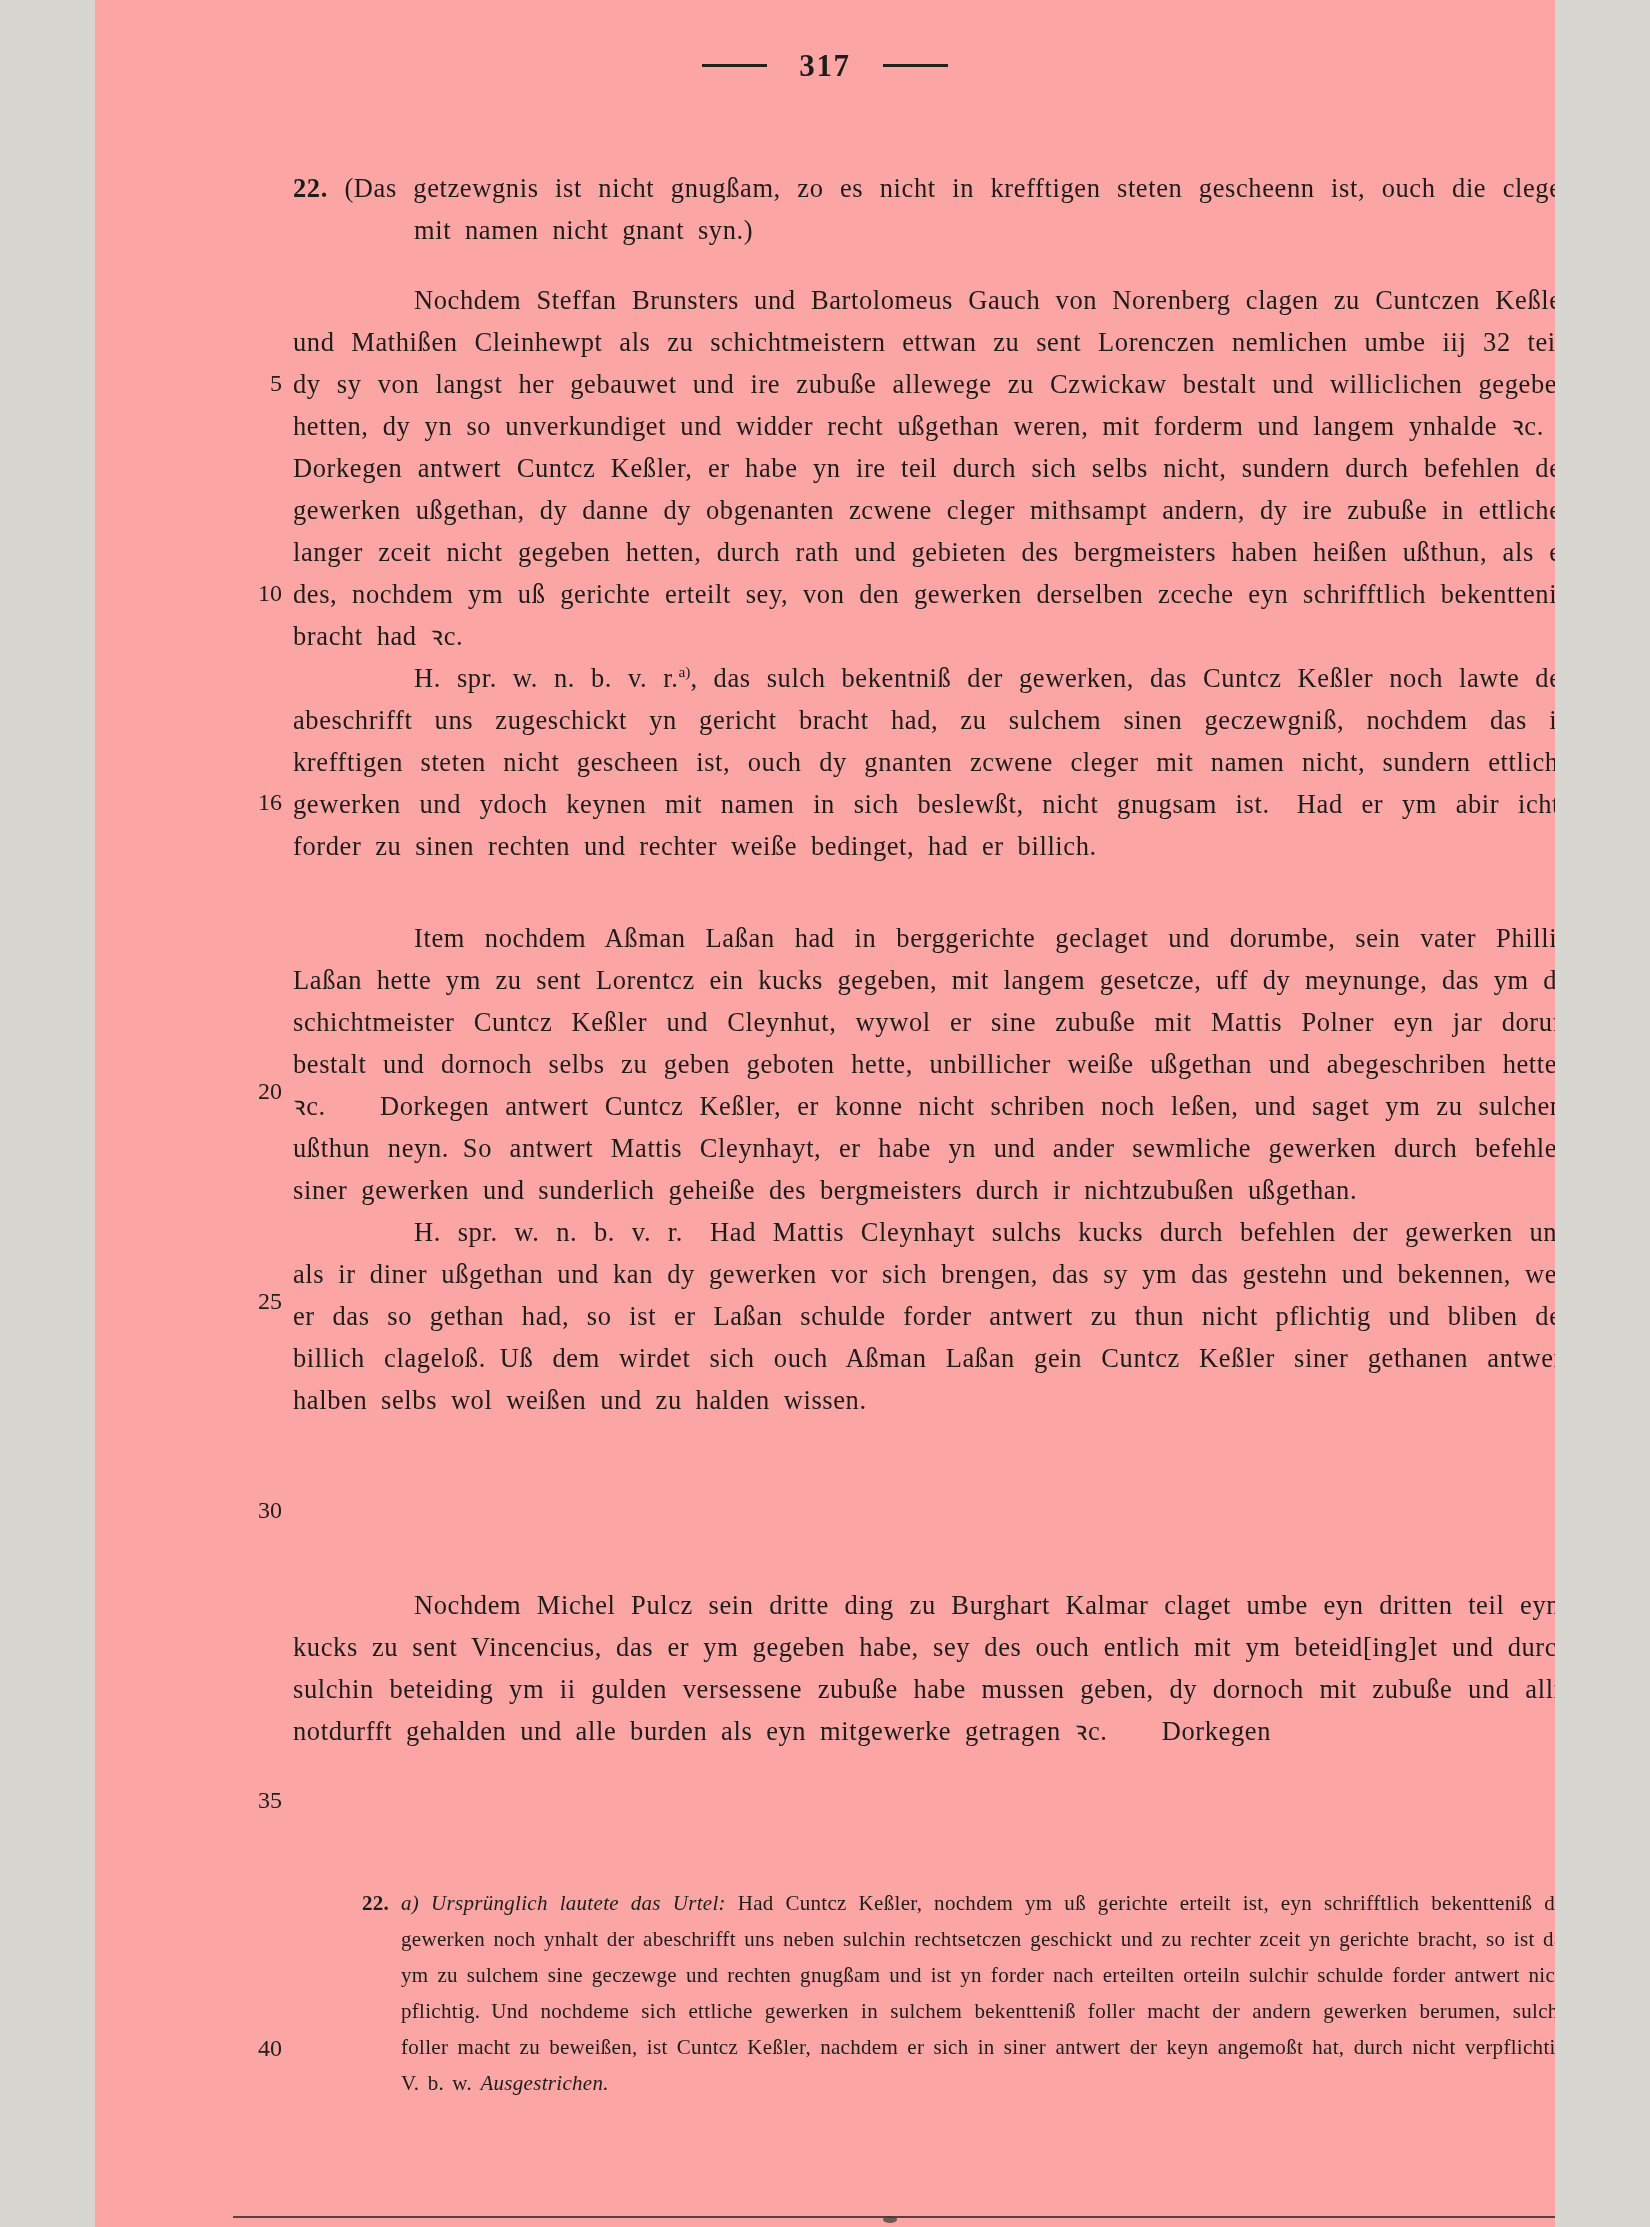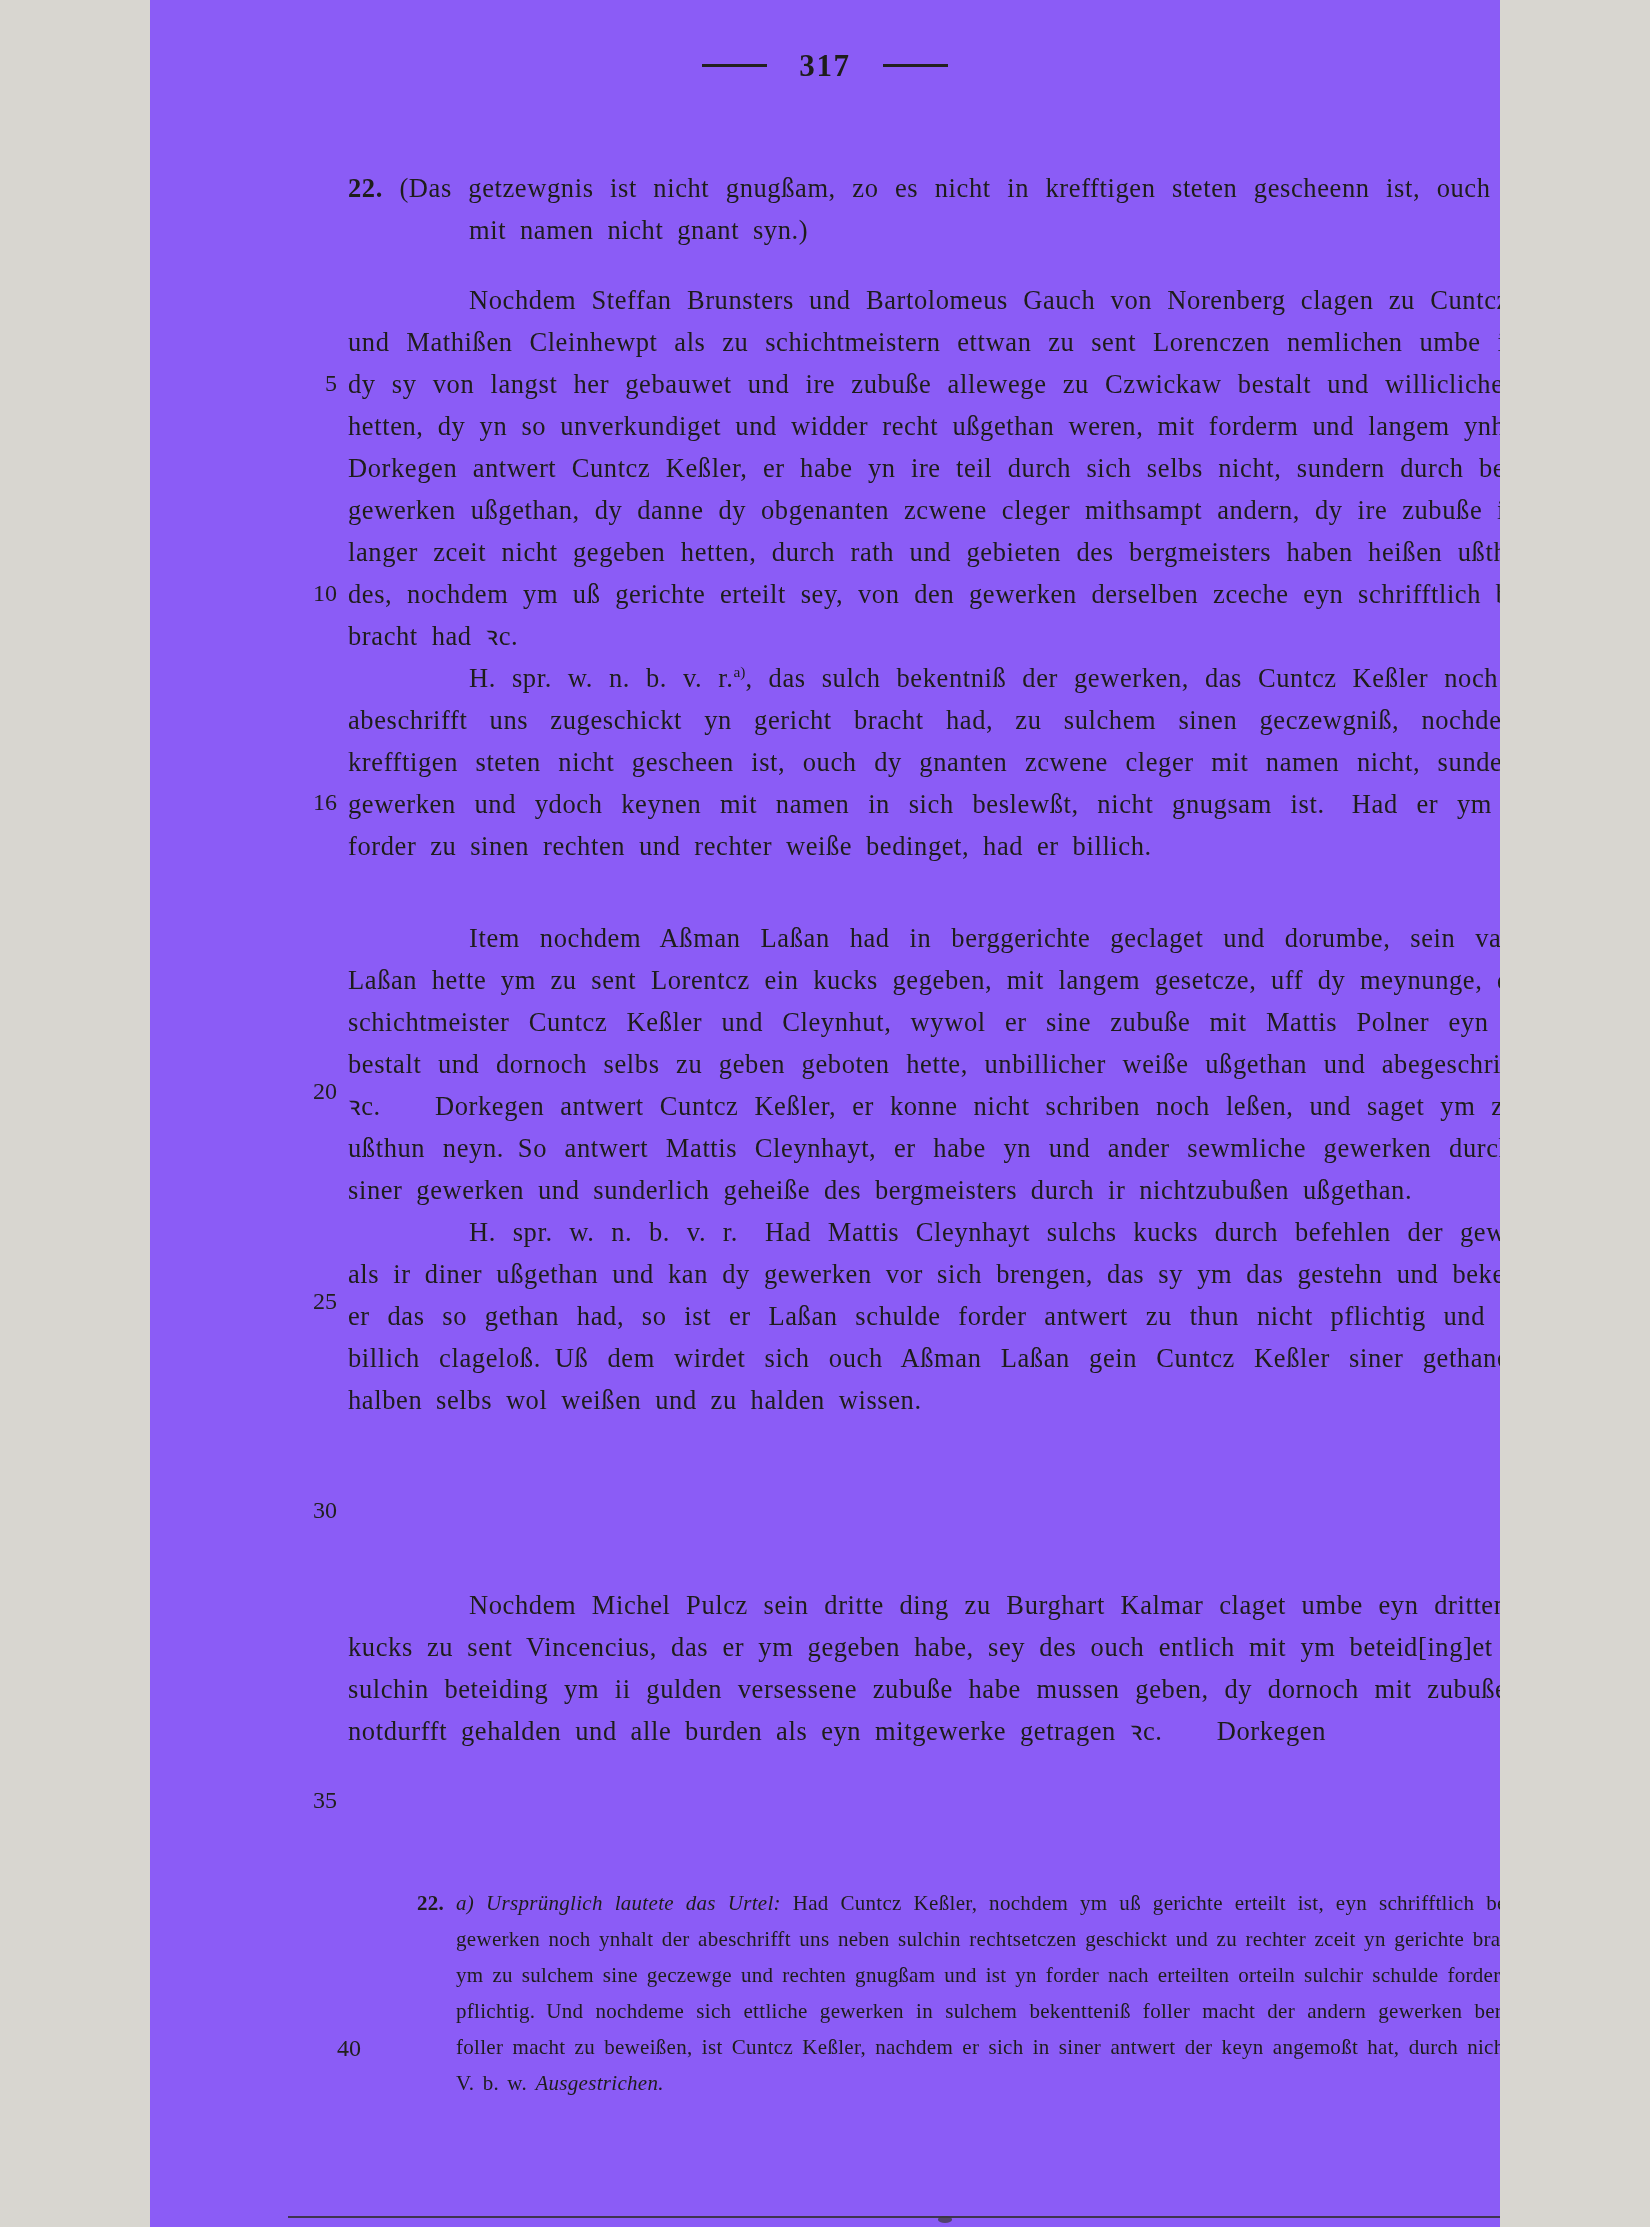--- a/index.html
+++ b/index.html
@@ -1,21 +1,21 @@
 <!DOCTYPE html>
 <html style="font-size:8.8px"><head>
 <meta charset="utf-8">
 <style>
   html, body { margin: 0; padding: 0; background: #d8d6d0; }
   .page {
     position: relative;
-    width: 1350px;
+    width: 1460px;
     height: 2227px;
     margin: 0 auto;
-    background: #8b5cf6;
+    background: #fca5a5;
     color: #1e1d1b;
     font-family: "Liberation Serif", "DejaVu Serif", "DejaVu Sans", serif;
     overflow: hidden;
   }
 
   
   .pagenum-row {
     position: absolute;
     top: 47px; left: 0; right: 0;
     display: flex;
@@ -71,21 +71,21 @@
   
   .lineno {
     position: absolute;
     left: 0;
     width: 187px;
     text-align: right;
     font-size: 24px;
     line-height: 42px;
     color: #21201e;
   }
-  .lineno.fn { line-height: 36px; padding-left: 24px; }
+  .lineno.fn { line-height: 36px; }
 
   .folio {
     position: absolute;
     left: 1483px;
     font-size: 21.5px;
     line-height: 42px;
     font-style: italic;
     white-space: nowrap;
     color: #26251f;
   }

